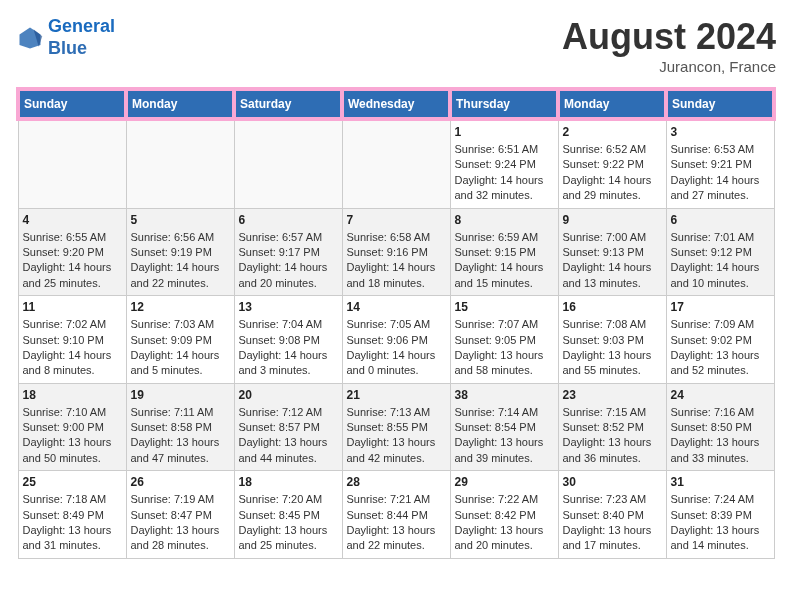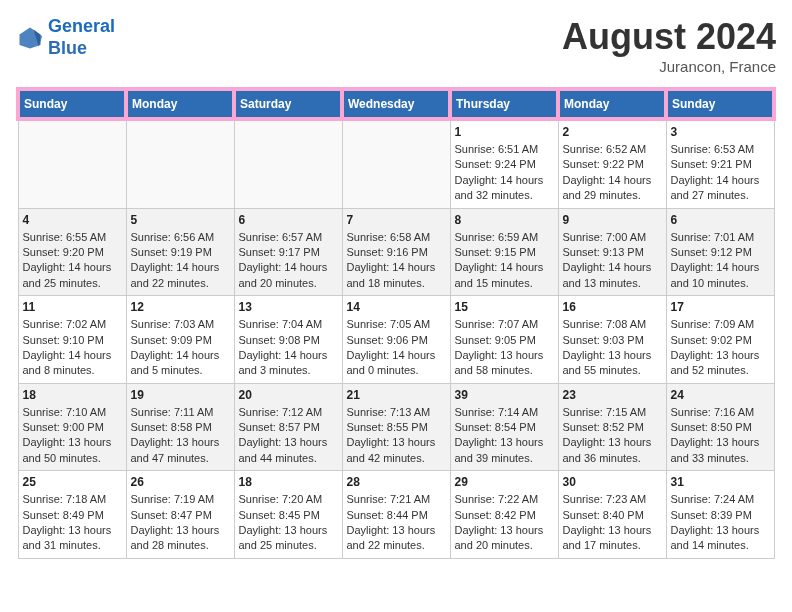--- a/index.html
+++ b/index.html
@@ -209,21 +209,21 @@
         </td>
         <td>
           <div class="day-num">20</div>
           <div class="day-info">Sunrise: 7:12 AM<br>Sunset: 8:57 PM<br>Daylight: 13 hours<br>and 44 minutes.</div>
         </td>
         <td>
           <div class="day-num">21</div>
           <div class="day-info">Sunrise: 7:13 AM<br>Sunset: 8:55 PM<br>Daylight: 13 hours<br>and 42 minutes.</div>
         </td>
         <td>
-          <div class="day-num">39</div>
+          <div class="day-num">38</div>
           <div class="day-info">Sunrise: 7:14 AM<br>Sunset: 8:54 PM<br>Daylight: 13 hours<br>and 39 minutes.</div>
         </td>
         <td>
           <div class="day-num">23</div>
           <div class="day-info">Sunrise: 7:15 AM<br>Sunset: 8:52 PM<br>Daylight: 13 hours<br>and 36 minutes.</div>
         </td>
         <td>
           <div class="day-num">24</div>
           <div class="day-info">Sunrise: 7:16 AM<br>Sunset: 8:50 PM<br>Daylight: 13 hours<br>and 33 minutes.</div>
         </td>

